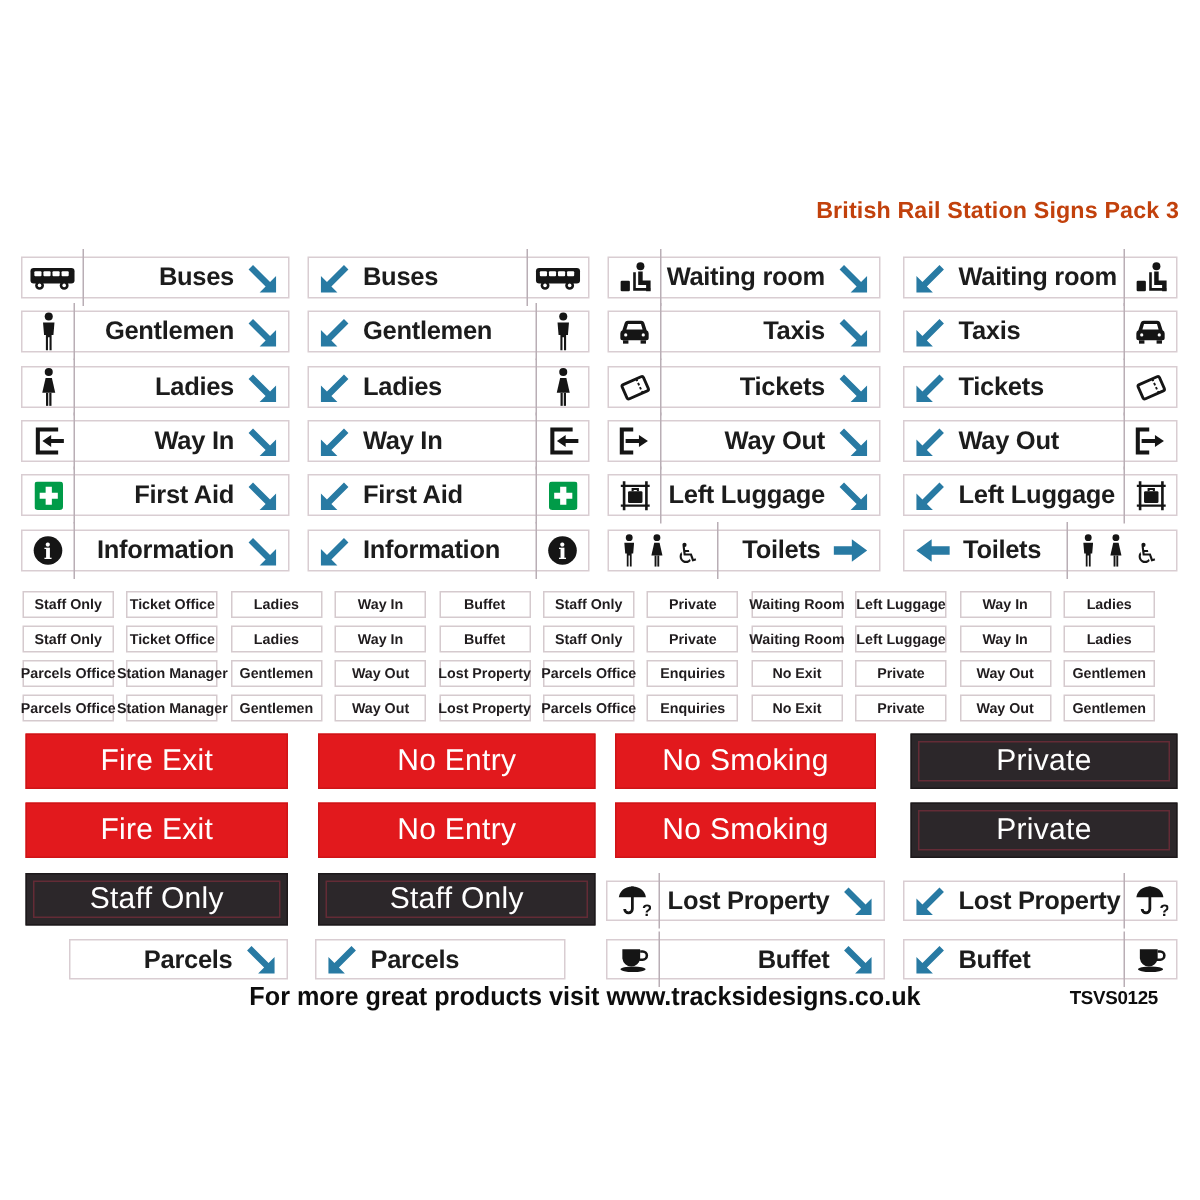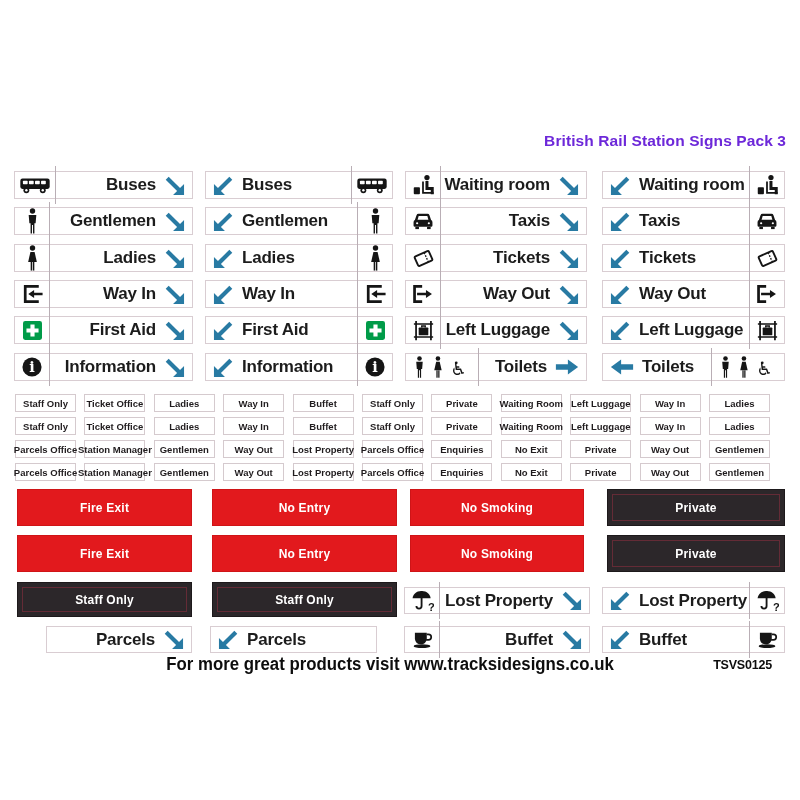--- a/index.html
+++ b/index.html
@@ -6,21 +6,21 @@
   body{
     width:800px;height:800px;background:#ffffff;position:relative;
     font-family:"Liberation Sans",sans-serif;overflow:hidden;
     -webkit-font-smoothing:antialiased;
   }
   .sheet{position:absolute;inset:0;}
   .abs{position:absolute;box-sizing:border-box;}
 
   
   .logo{left:22px;top:122px;width:120px;height:36px;}
-  .pack-title{top:132px;right:14px;font-size:15.5px;font-weight:bold;color:#6d28d9;letter-spacing:.1px;}
+  .pack-title{top:132px;right:14px;font-size:15.5px;font-weight:bold;color:#c2410c;letter-spacing:.1px;}
 
   
   .dir-sign{
     background:#fff;border:1px solid #d9cdd2;display:flex;align-items:center;
     position:absolute;box-sizing:border-box;
   }
   .icon-zone{flex:none;display:flex;align-items:center;justify-content:center;gap:2px;height:100%;}
   .sep{position:absolute;top:-6px;bottom:-6px;width:1px;background:#b9aeb5;}
   .content{flex:1;display:flex;align-items:center;gap:8px;min-width:0;}
   .content.end{justify-content:flex-end;padding-right:7px;}
@@ -30,22 +30,22 @@
   .arrow.flip svg{transform:scaleX(-1);}
 
   
   .small-sign{
     background:#fff;border:1px solid #d5cace;display:flex;align-items:center;justify-content:center;
     font-size:9.5px;font-weight:bold;color:#201c1e;white-space:nowrap;position:absolute;box-sizing:border-box;
   }
 
   
   .block-sign{
-    display:flex;align-items:center;justify-content:center;color:#fff;font-weight:bold;
-    font-size:12px;letter-spacing:.2px;position:absolute;box-sizing:border-box;
+    display:flex;align-items:center;justify-content:center;color:#fff;font-weight:normal;
+    font-size:20px;letter-spacing:.2px;position:absolute;box-sizing:border-box;
   }
   .block-red{background:var(--sign-red);border:1px solid #cf1417;}
   .block-black{background:var(--sign-black);border:1px solid #1d191b;}
   .block-black::after{content:"";position:absolute;inset:4px;border:1px solid rgba(148,48,64,.55);}
 
   
   .footer-promo{
     left:390px;top:654px;transform:translateX(-50%) scaleX(.96);
     font-size:17.5px;font-weight:bold;color:#0d0d0d;white-space:nowrap;
   }

